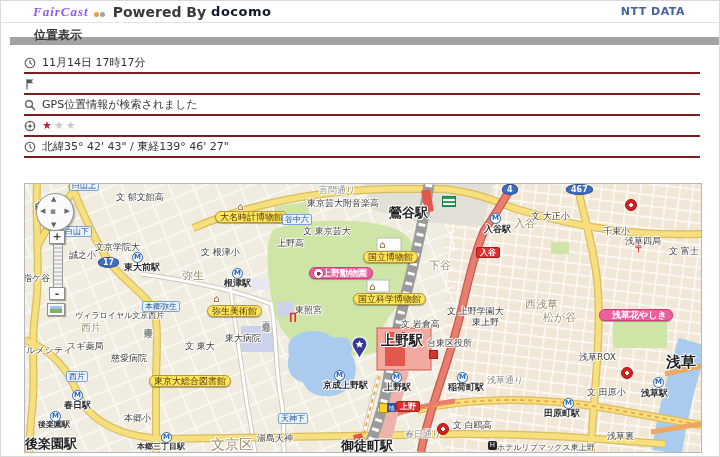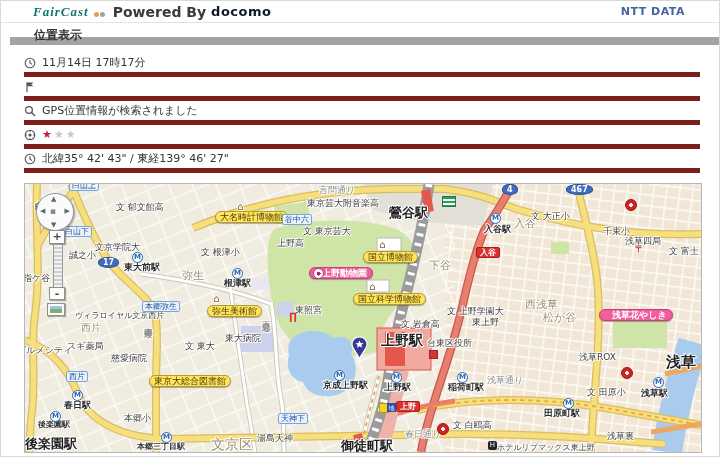--- a/index.html
+++ b/index.html
@@ -3,35 +3,35 @@
 <meta charset="utf-8">
 <style>
   html,body{margin:0;padding:0;background:#fff;}
   .page{position:relative;width:720px;height:457px;background:#fff;border:1px solid #d9d9d9;
         box-sizing:border-box;font-family:"DejaVu Sans",sans-serif;overflow:hidden;}
 
   
   .hdr{position:absolute;left:0;top:0;width:100%;height:22px;display:flex;align-items:center;
        border-bottom:1px solid #e3e3e3;box-sizing:border-box;}
   .logo{margin-left:32px;font-family:"Liberation Serif",serif;font-style:italic;font-weight:bold;
-        font-size:13px;color:#0f766e;letter-spacing:1px;}
+        font-size:13px;color:#8b5cf6;letter-spacing:1px;}
   .logo-dots{display:inline-block;margin:0 8px 0 5px;}
   .logo-dots i{display:inline-block;width:5px;height:5px;border-radius:50%;}
   .logo-dots i.a{background:#e4a23c;} .logo-dots i.b{background:#9aa4ad;margin-left:1px;}
   .pwr{font-size:14px;font-weight:bold;color:#3a3a3a;margin-right:5px;}
   .brand{font-size:13px;font-weight:bold;color:#0f172a;letter-spacing:.5px;}
   .nttdata{margin-left:auto;margin-right:34px;font-size:11px;font-weight:bold;color:#44639f;letter-spacing:.5px;}
 
   
   .titlebar{position:absolute;left:9px;top:23px;width:100%;height:21px;border-bottom:8px solid #a3a3a3;box-sizing:border-box;}
   .titlebar span{margin-left:24px;font-size:12px;font-weight:bold;color:#333;line-height:20px;display:inline-block;}
 
   
   .info{position:absolute;left:23px;top:52px;width:676px;}
-  .irow{display:flex;align-items:center;gap:6px;height:19px;border-bottom:5px solid #7f1d1d;
+  .irow{display:flex;align-items:center;gap:6px;height:19px;border-bottom:2px solid #7f1d1d;
         font-size:11px;color:#333;}
   .irow svg{flex:0 0 auto;}
   .stars span{font-size:11px;color:#c9c9c9;margin-right:2px;}
   .stars span.f{color:#c0223b;}
 
   
   .map{position:absolute;left:23px;top:182px;width:676px;height:268px;border:1px solid #b7b7b7;
        box-sizing:content-box;overflow:hidden;background:#f0ecdf;}
   .map svg.base{position:absolute;left:0;top:0;}
   .lab-layer{position:absolute;left:0;top:0;width:676px;height:268px;}
@@ -220,21 +220,21 @@
       <rect x="398" y="6" width="9" height="22" fill="#e4574c" transform="rotate(-10 402 17)"></rect>
       <rect x="352" y="144" width="54" height="42" fill="#f2a9a0" stroke="#cf5a50"></rect>
       <rect x="360" y="148" width="20" height="34" fill="#e4574c"></rect>
       <rect x="330" y="250" width="9" height="16" fill="#e4574c" transform="rotate(-15 334 258)"></rect>
 
       <path d="M640,190 L676,182" stroke="#eda75f" stroke-width="5"></path>
       <path d="M626,248 L676,240" stroke="#eda75f" stroke-width="5"></path>
     </svg>
 
     <div class="lab-layer">
-        <span class="ml t-pl" style="left: 91px; top: 18px;">文 郁文館高</span>
+        <span class="ml t-pl" style="left: 91px; top: 8px;">文 郁文館高</span>
         <span class="ml t-pl" style="left: 70px; top: 58px;">文京学院大</span>
         <span class="ml t-pl" style="left: 44px; top: 66px;">誠之小</span>
         <span class="ml t-pl" style="left: 176px; top: 63px;">文 根津小</span>
         <span class="ml t-pl" style="left: 282px; top: 14px;">東京芸大附音楽高</span>
         <span class="ml t-pl" style="left: 278px; top: 42px;">文 東京芸大</span>
         <span class="ml t-pl" style="left: 252px; top: 54px;">上野高</span>
         <span class="ml t-pl" style="left: 376px; top: 135px;">文 岩倉高</span>
         <span class="ml t-pl" style="left: 447px; top: 133px;">東上野</span>
         <span class="ml t-pl" style="left: 422px; top: 122px;">文 上野学園大</span>
         <span class="ml t-pl" style="left: 402px; top: 154px;">台東区役所</span>

